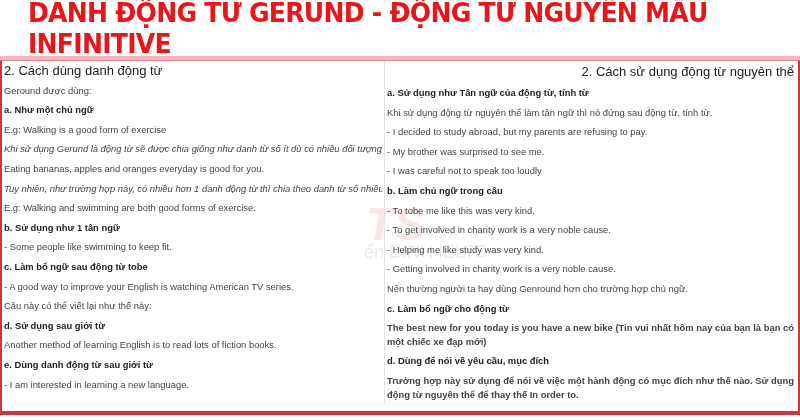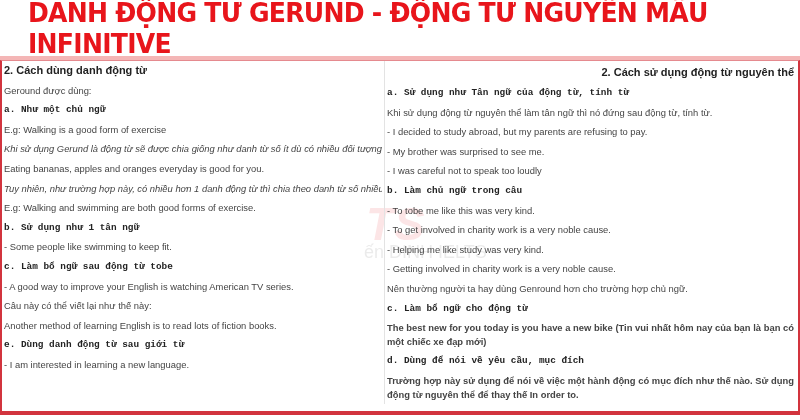--- a/index.html
+++ b/index.html
@@ -24,22 +24,22 @@
     border: 2px solid #d2343e; border-top: 1px solid #e58a8f;
     box-sizing: content-box;
   }
   .col {
     position: absolute; top: 61px; box-sizing: border-box;
     color: #444; font-size: 9.4px; line-height: 19.6px;
   }
   .col-left { left: 4px; width: 378px; }
   .col-right { left: 384px; width: 410px; border-left: 1px solid #e3e3e3; padding-left: 2px; }
   .col div { white-space: nowrap; overflow: hidden; }
-  .h { font-weight: bold; color: #222; font-family: Liberation Mono, monospace; }
-  .h2 { font-weight: bold; color: #222; font-size: 11px; }
+  .h { font-weight: bold; color: #222; }
+  .h2 { font-weight: normal; color: #222; font-size: 13px; }
   .it { font-style: italic; }
   .wrap { white-space: normal !important; line-height: 14px; text-align: justify; padding: 3px 0 2px 0; font-weight: bold; }
   .divider {
     position: absolute; left: 0; top: 411px; width: 800px; height: 2px; background: #d2343e;
   }
   .watermark {
     position: absolute; left: 366px; top: 204px; width: 80px; height: 60px;
     color: rgba(232, 40, 50, 0.12); font-weight: bold; font-style: italic;
     font-size: 46px; line-height: 40px; pointer-events: none;
   }
@@ -65,20 +65,21 @@
   <div>E.g: Walking is a good form of exercise</div>
   <div class="it">Khi sử dụng Gerund là động từ sẽ được chia giống như danh từ số ít dù có nhiều đối tượng:</div>
   <div>Eating bananas, apples and oranges everyday is good for you.</div>
   <div class="it">Tuy nhiên, như trường hợp này, có nhiều hơn 1 danh động từ thì chia theo danh từ số nhiều</div>
   <div>E.g: Walking and swimming are both good forms of exercise.</div>
   <div class="h">b. Sử dụng như 1 tân ngữ</div>
   <div>- Some people like swimming to keep fit.</div>
   <div class="h">c. Làm bổ ngữ sau động từ tobe</div>
   <div>- A good way to improve your English is watching American TV series.</div>
   <div>Câu này có thể viết lại như thế này:</div>
+  <div class="h">d. Sử dụng sau giới từ</div>
   <div>Another method of learning English is to read lots of fiction books.</div>
   <div class="h">e. Dùng danh động từ sau giới từ</div>
   <div>- I am interested in learning a new language.</div>
 </section>
 
 <section class="col col-right">
   <div class="h2" style="line-height:22px;text-align:right;">2. Cách sử dụng động từ nguyên thể</div>
   <div class="h">a. Sử dụng như Tân ngữ của động từ, tính từ</div>
   <div>Khi sử dụng động từ nguyên thể làm tân ngữ thì nó đứng sau động từ, tính từ.</div>
   <div>- I decided to study abroad, but my parents are refusing to pay.</div>

